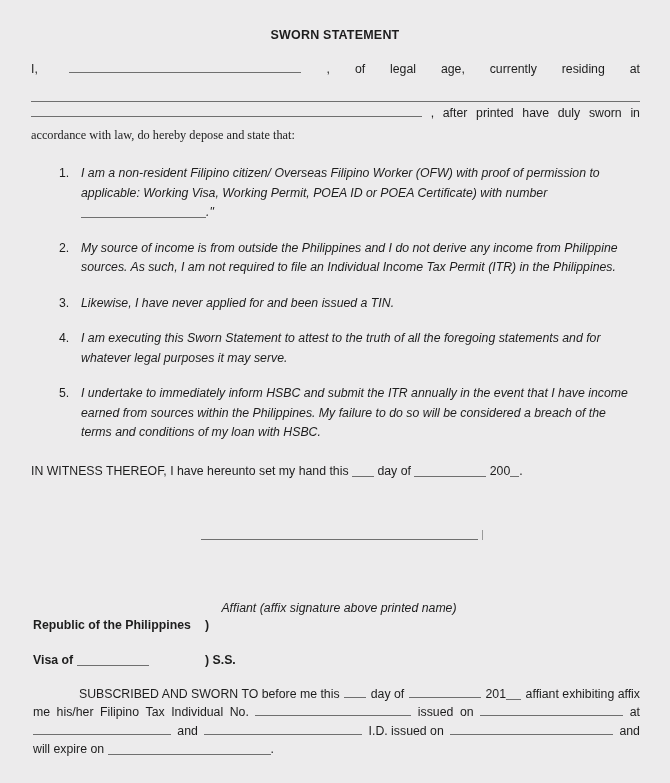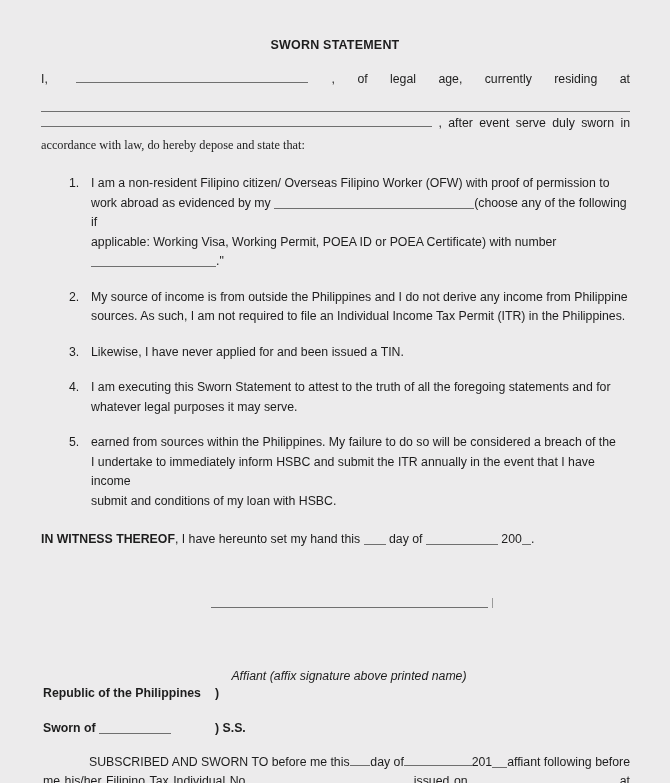--- a/index.html
+++ b/index.html
@@ -15,21 +15,21 @@
     font-family: "Liberation Sans", sans-serif;
     color: #1d1d1d;
     -webkit-font-smoothing: antialiased;
     overflow: hidden;
   }
 
   .page {
     position: relative;
     width: 670px;
     height: 783px;
-    padding: 14px;
+    padding: 4px;
     border-radius: 32px;
   }
 
   
   .rule {
     display: inline-block;
     border-bottom: 1px solid #6f6f6f;
     vertical-align: baseline;
     height: 0.95em;
     margin-bottom: -2px;
@@ -100,32 +100,32 @@
     padding-left: 22px;
     counter-increment: item;
   }
   ol.items > li::before {
     content: counter(item) ".";
     position: absolute;
     left: 0;
     top: 0;
     width: 18px;
   }
-  .item-text { display: block; }
+  .item-text { display: block; font-style: italic; }
 
   .rule-evidence { width: 200px; }
   .rule-number   { width: 125px; }
 
   
   .witness {
     margin: 18px 26px 0 27px;
     font-size: 12.3px;
     line-height: 20px;
   }
-  .witness .bold { font-weight: bold; margin-top: 42px; }
+  .witness .bold { font-weight: normal; margin-top: 42px; }
   .rule-day  { width: 22px; }
   .rule-month{ width: 72px; }
   .rule-yr   { width: 9px; }
 
   
   .signature-wrap {
     margin-top: 44px;
     position: relative;
     height: 58px;
   }
@@ -217,38 +217,34 @@
       <span class="w">residing</span>
       <span class="w">at</span>
     </div>
 
     <div class="intro-line2"></div>
 
     <div class="intro-line3">
       <span class="rule-addr2"></span>
       <span>,</span>
       <span>after</span>
-      <span>event</span>
-      <span>serve</span>
+      <span>printed</span>
+      <span>have</span>
       <span>duly</span>
       <span>sworn</span>
       <span>in</span>
     </div>
 
     <div class="intro-line4">accordance with law, do hereby depose and state that:</div>
   </div>
 
   <ol class="items">
 
     <li>
       <span class="item-text">I am a non-resident Filipino citizen/ Overseas Filipino Worker (OFW) with proof of permission to</span>
-      <span class="item-text">
-        <span>work abroad as evidenced by my</span>
-        <span class="rule rule-evidence"></span><span>(choose any of the following if</span>
-      </span>
       <span class="item-text">applicable: Working Visa, Working Permit, POEA ID or POEA Certificate) with number</span>
       <span class="item-text">
         <span class="rule rule-number"></span><span>."</span>
       </span>
     </li>
 
     <li>
       <span class="item-text">My source of income is from outside the Philippines and I do not derive any income from Philippine</span>
       <span class="item-text">sources. As such, I am not required to file an Individual Income Tax Permit (ITR) in the Philippines.</span>
     </li>
@@ -256,23 +252,23 @@
     <li>
       <span class="item-text">Likewise, I have never applied for and been issued a TIN.</span>
     </li>
 
     <li>
       <span class="item-text">I am executing this Sworn Statement to attest to the truth of all the foregoing statements and for</span>
       <span class="item-text">whatever legal purposes it may serve.</span>
     </li>
 
     <li>
+      <span class="item-text">I undertake to immediately inform HSBC and submit the ITR annually in the event that I have income</span>
       <span class="item-text">earned from sources within the Philippines.  My failure to do so will be considered a breach of the</span>
-      <span class="item-text">I undertake to immediately inform HSBC and submit the ITR annually in the event that I have income</span>
-      <span class="item-text">submit and conditions of my loan with HSBC.</span>
+      <span class="item-text">terms and conditions of my loan with HSBC.</span>
     </li>
 
   </ol>
 
   <div class="witness">
     <span class="bold">IN WITNESS THEREOF</span><span>, I have hereunto set my hand this</span>
     <span class="rule rule-day"></span>
     <span>day of</span>
     <span class="rule rule-month"></span>
     <span>200</span><span class="rule rule-yr"></span><span>.</span>
@@ -286,35 +282,35 @@
 
   <div class="notary">
 
     <div class="notary-row">
       <span class="label">Republic of the Philippines</span>
       <span class="paren">)</span>
     </div>
 
     <div class="notary-row">
       <span class="label">
-        <span>Sworn of</span>
+        <span>Visa of</span>
         <span class="rule rule-city"></span>
       </span>
       <span class="paren">) S.S.</span>
     </div>
 
     <div class="jurat">
 
       <div class="jurat-line justify">
         <span><span class="indent"></span><span>SUBSCRIBED AND SWORN TO before me this</span></span>
         <span class="rule rule-nday"></span>
         <span>day of</span>
         <span class="rule rule-nmonth"></span>
         <span><span>201</span><span class="rule rule-nyr"></span></span>
-        <span>affiant following before</span>
+        <span>affiant exhibiting affix</span>
       </div>
 
       <div class="jurat-line justify">
         <span>me</span>
         <span>his/her</span>
         <span>Filipino</span>
         <span>Tax</span>
         <span>Individual</span>
         <span>No.</span>
         <span class="rule rule-ctc"></span>

